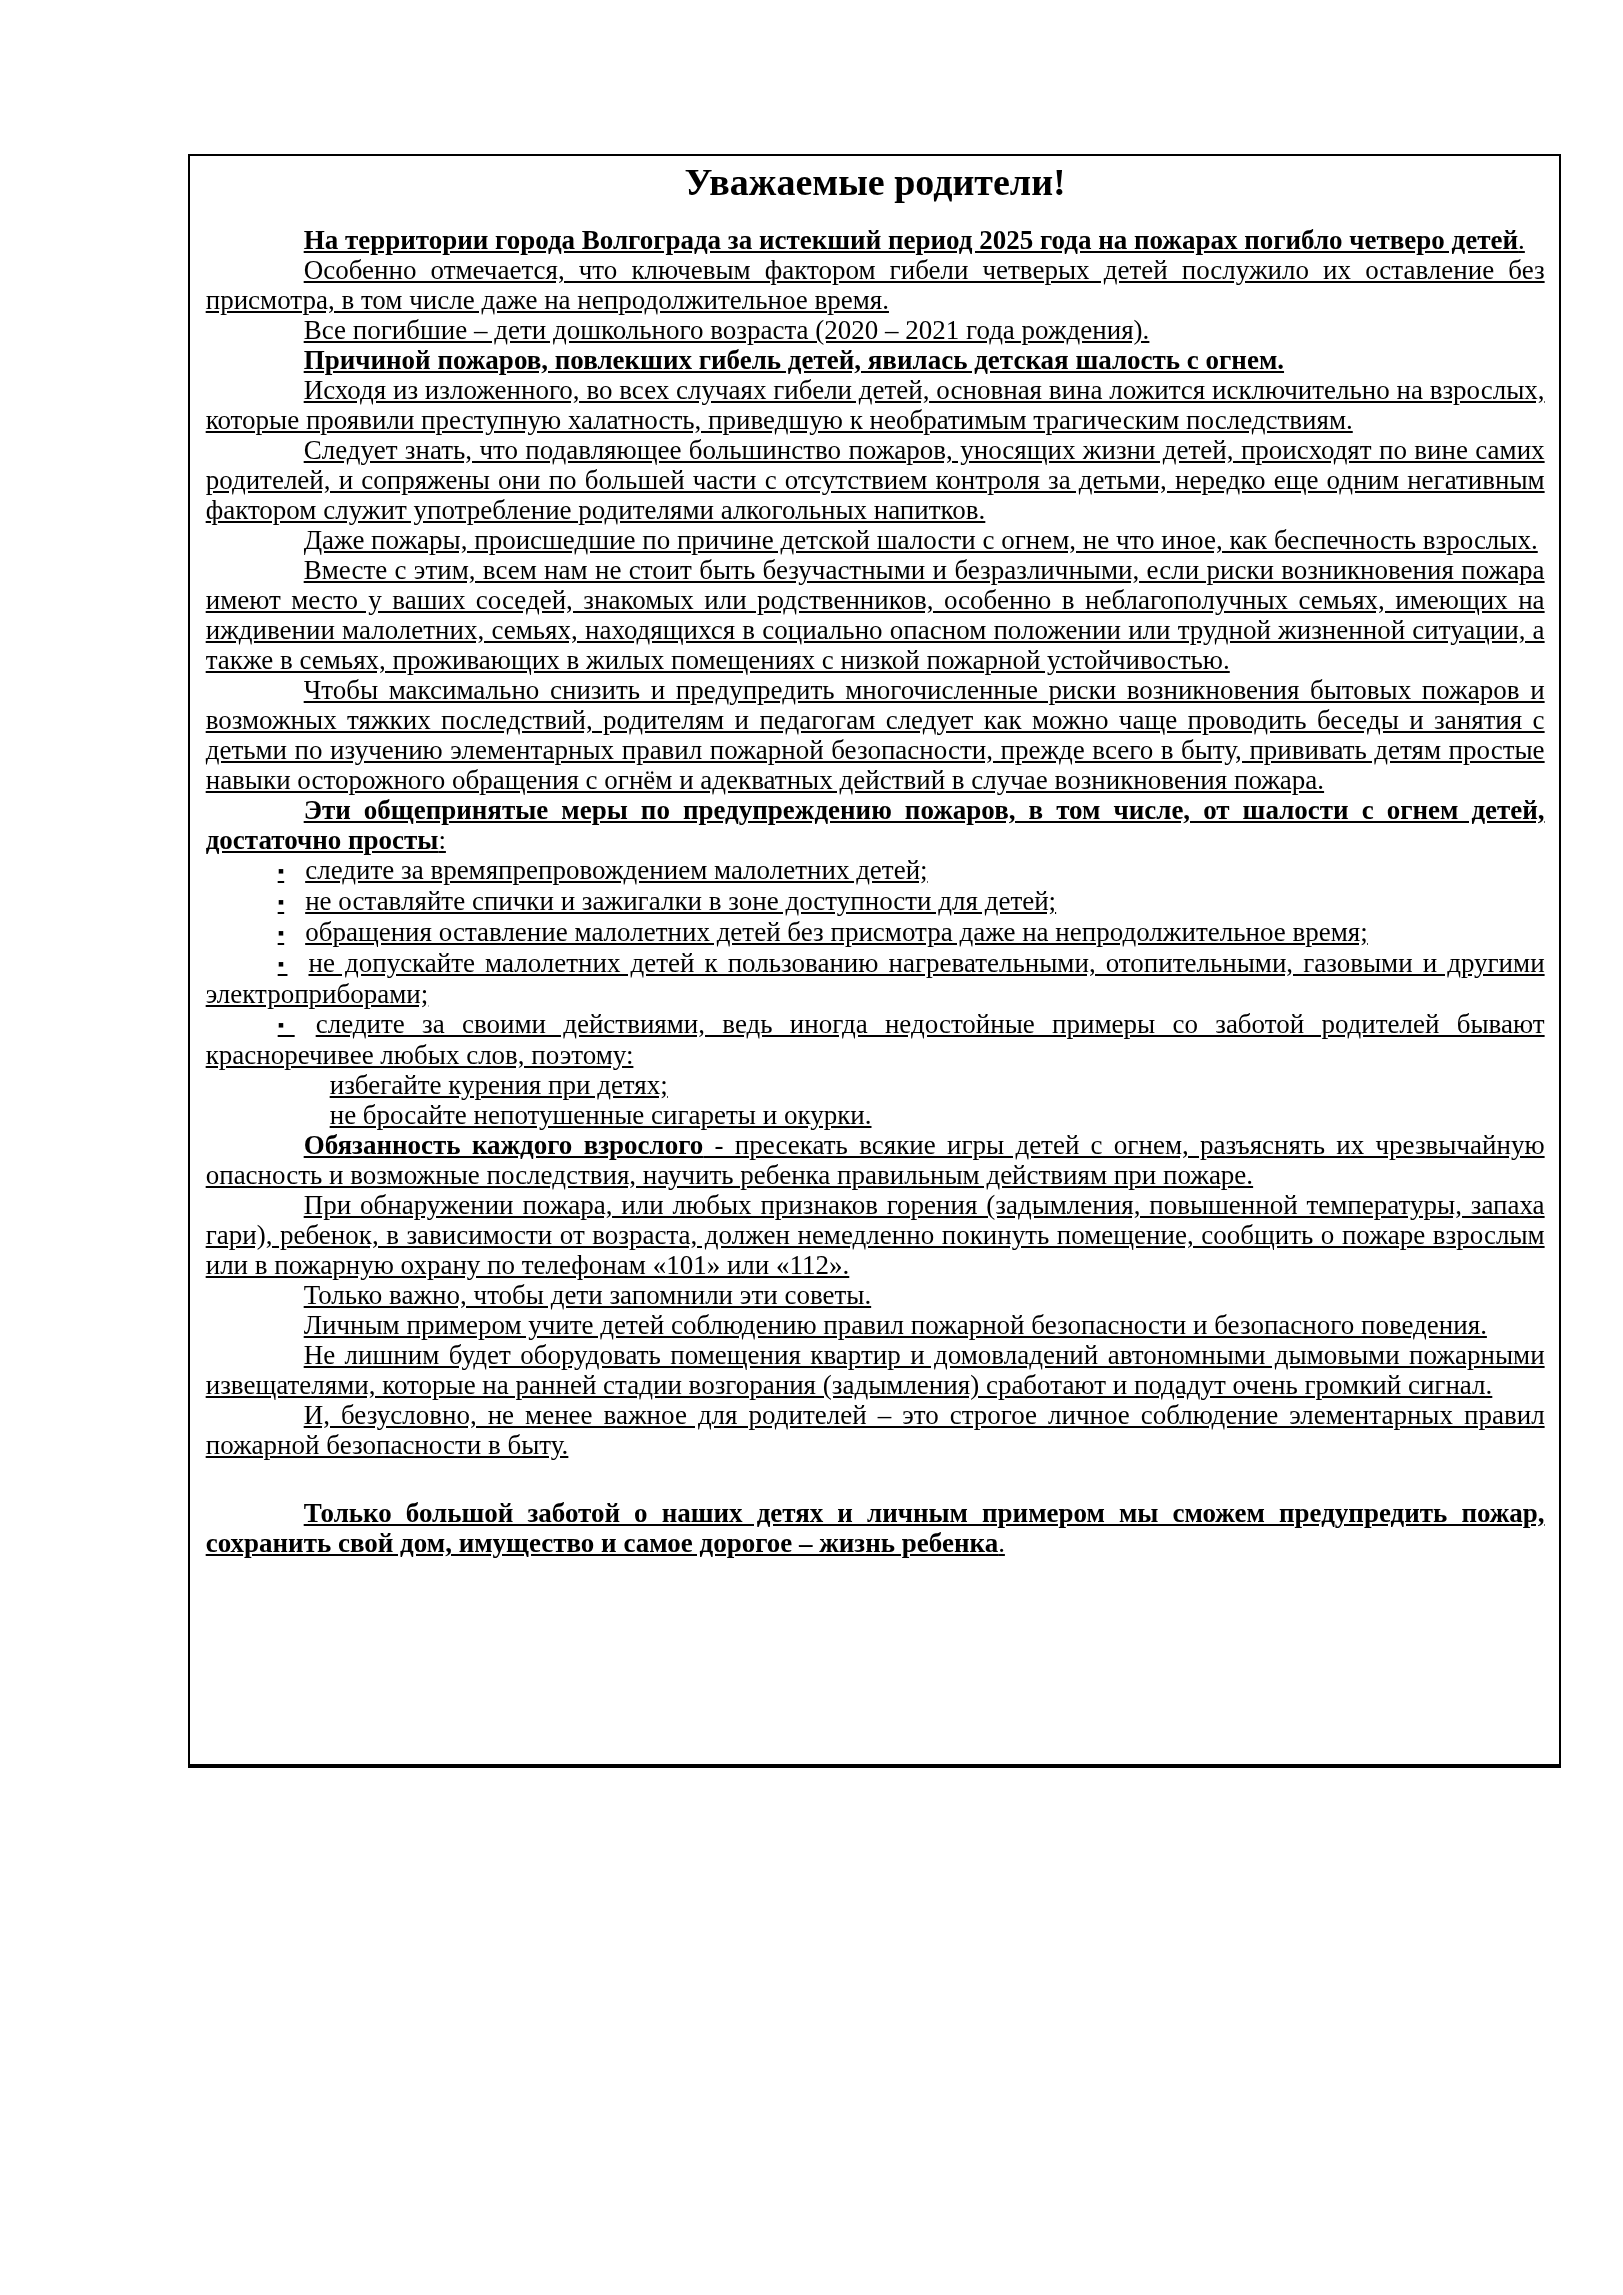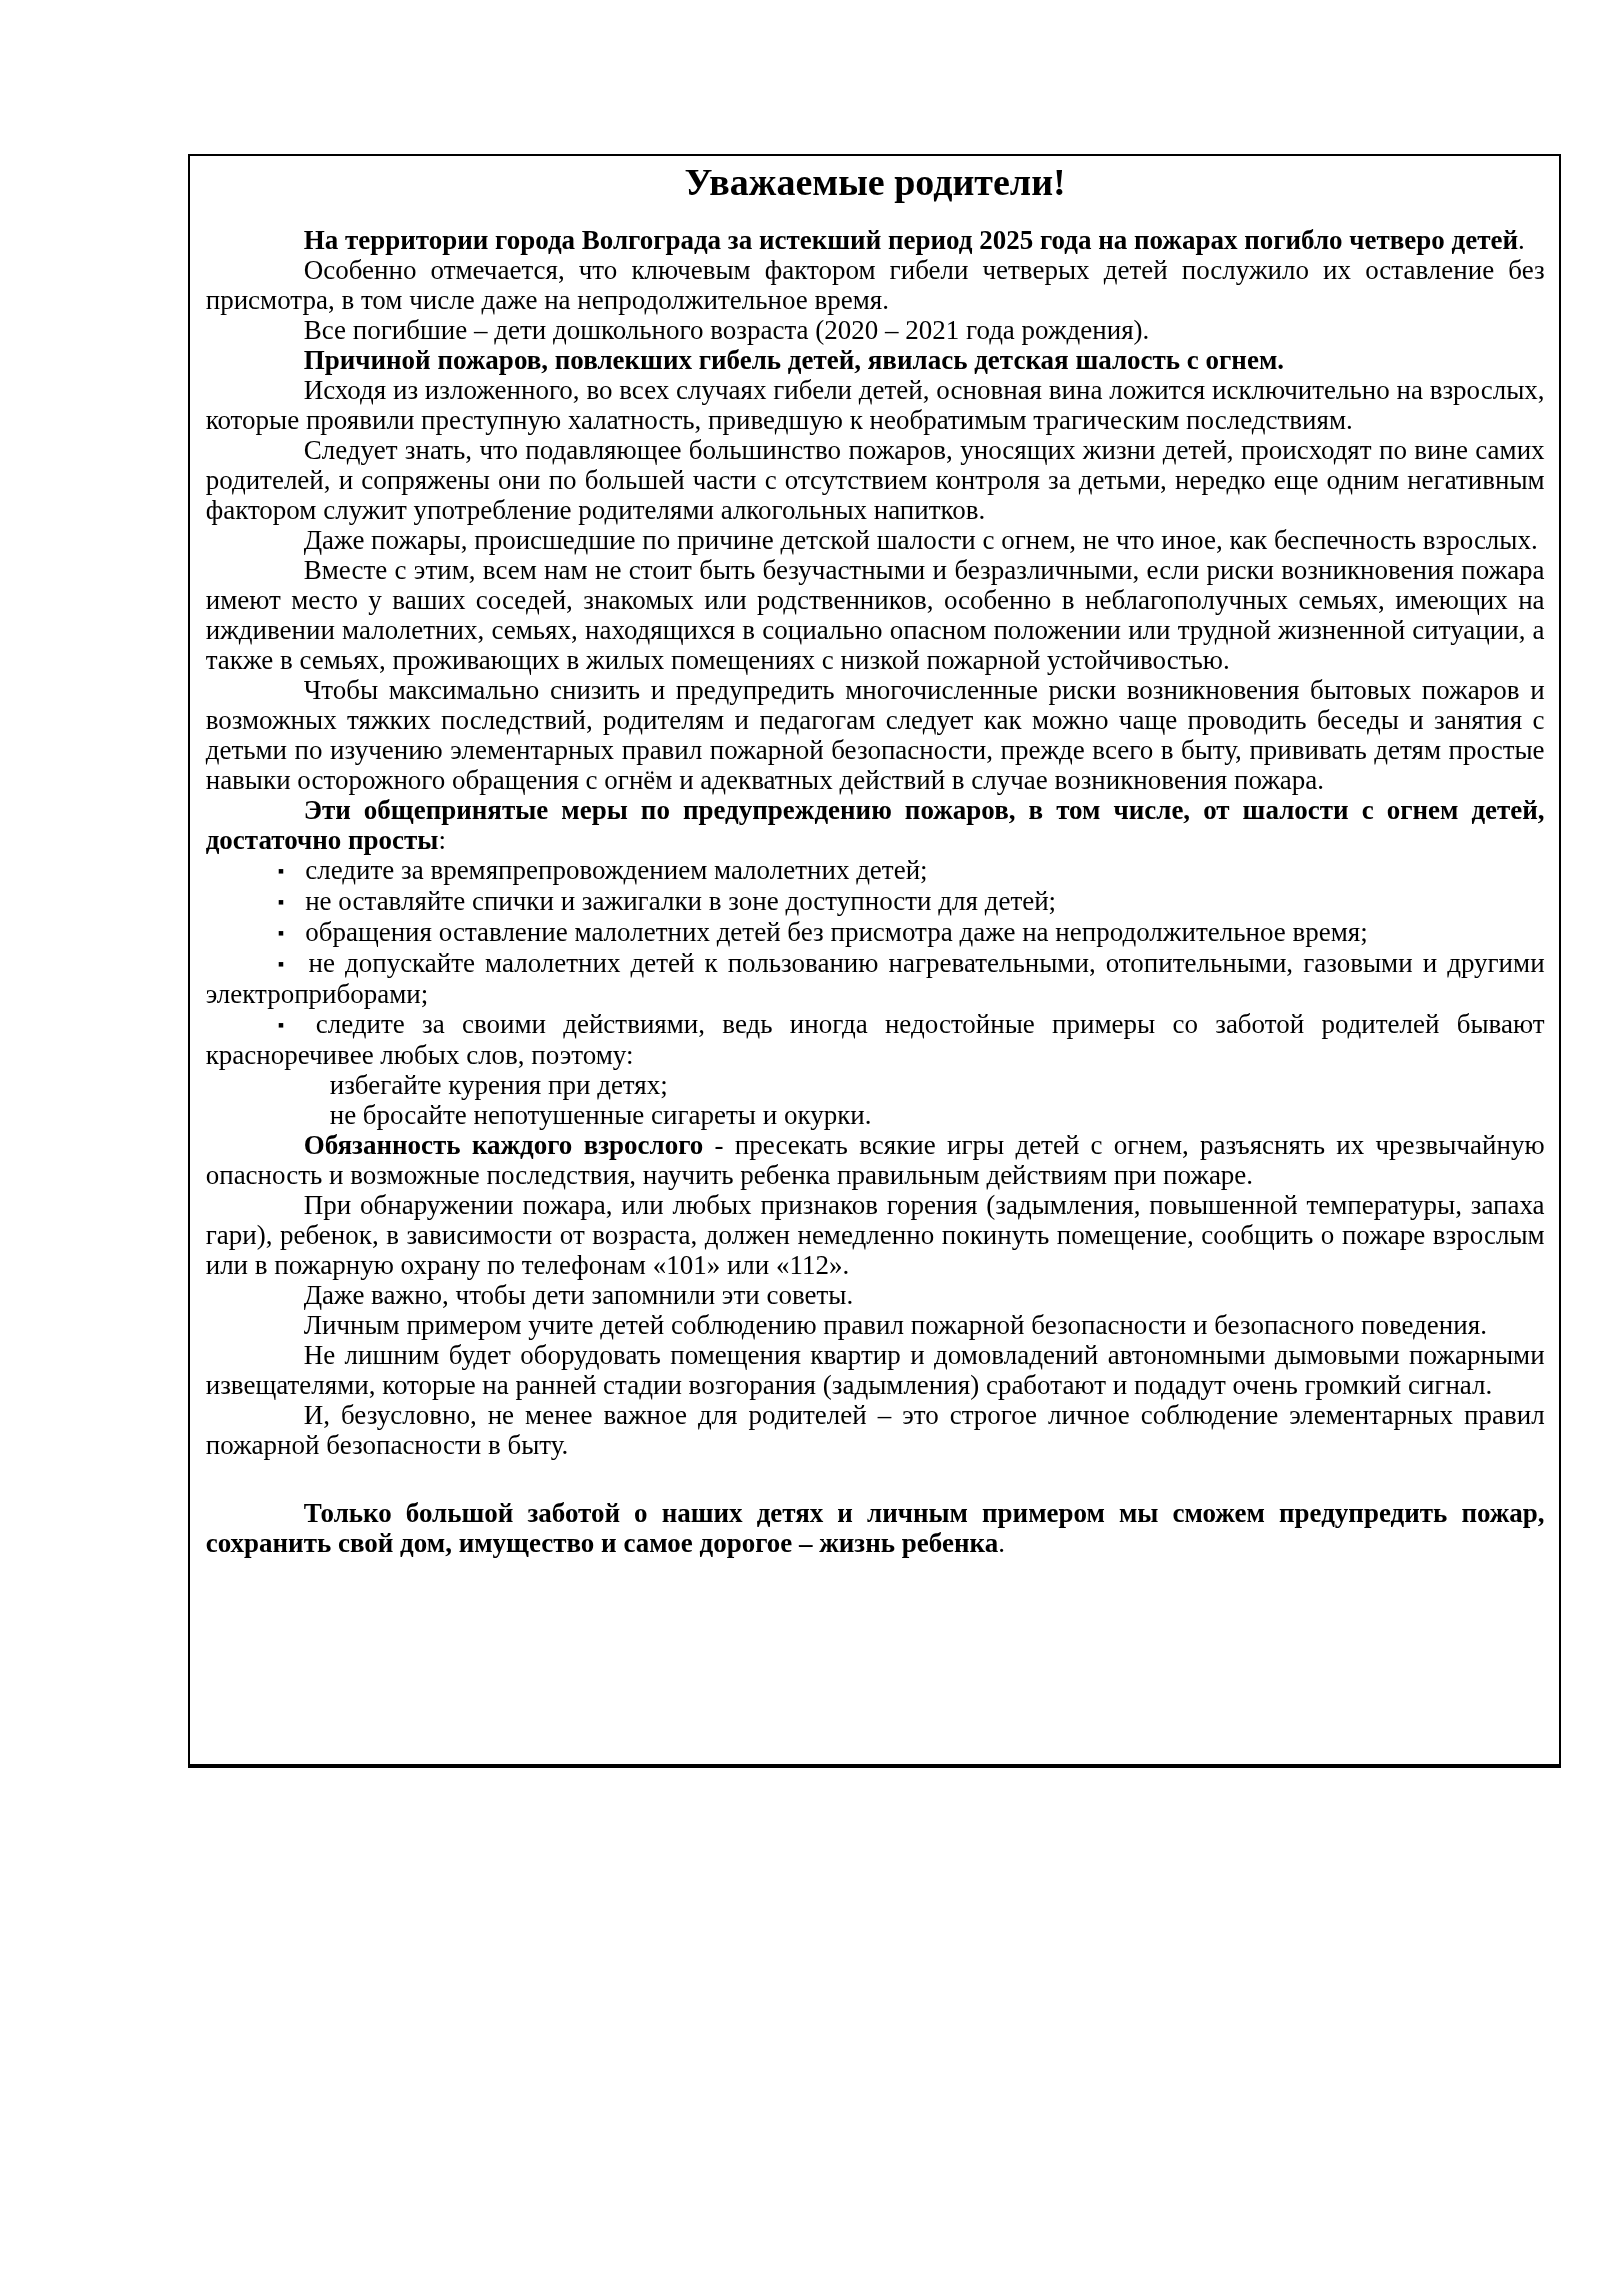--- a/index.html
+++ b/index.html
@@ -34,21 +34,21 @@
     font-weight: bold;
     text-align: center;
     white-space: nowrap;
   }
   .doc-text p {
     margin: 0;
     font-size: 27px;
     line-height: 30px;
     text-align: justify;
   }
-  .doc-text p.para       { text-indent: 98px; }
+  .doc-text p.para       { text-indent: 98px; text-decoration: underline; }
   .doc-text p.bullet-item{ text-indent: 72px; }
   .doc-text p.sub-item   { text-indent: 124px; text-align: left; }
   .doc-text p.final-para { margin-top: 38px; }
   .doc-text b { font-weight: bold; }
   .blt {
     font-size: 18.3px;
     margin-right: 21px;
     vertical-align: 2px;
   }
 </style>
@@ -71,21 +71,21 @@
         <p class="para"><b>Эти общепринятые меры по предупреждению пожаров, в том числе, от шалости с огнем детей, достаточно просты</b><span>:</span></p>
         <p class="para bullet-item"><span class="blt">▪</span><span>следите за времяпрепровождением малолетних детей;</span></p>
         <p class="para bullet-item"><span class="blt">▪</span><span>не оставляйте спички и зажигалки в зоне доступности для детей;</span></p>
         <p class="para bullet-item"><span class="blt">▪</span><span>обращения оставление малолетних детей без присмотра даже на непродолжительное время;</span></p>
         <p class="para bullet-item"><span class="blt">▪</span><span>не допускайте малолетних детей к пользованию нагревательными, отопительными, газовыми и другими электроприборами;</span></p>
         <p class="para bullet-item"><span class="blt">▪</span><span>следите за своими действиями, ведь иногда недостойные примеры со заботой родителей бывают красноречивее любых слов, поэтому:</span></p>
         <p class="para sub-item"><span>избегайте курения при детях;</span></p>
         <p class="para sub-item"><span>не бросайте непотушенные сигареты и окурки.</span></p>
         <p class="para"><b>Обязанность каждого взрослого</b><span> - пресекать всякие игры детей с огнем, разъяснять их чрезвычайную опасность и возможные последствия, научить ребенка правильным действиям при пожаре.</span></p>
         <p class="para"><span>При обнаружении пожара, или любых признаков горения (задымления, повышенной температуры, запаха гари), ребенок, в зависимости от возраста, должен немедленно покинуть помещение, сообщить о пожаре взрослым или в пожарную охрану по телефонам «101» или «112».</span></p>
-        <p class="para"><span>Даже важно, чтобы дети запомнили эти советы.</span></p>
+        <p class="para"><span>Только важно, чтобы дети запомнили эти советы.</span></p>
         <p class="para"><span>Личным примером учите детей соблюдению правил пожарной безопасности и безопасного поведения.</span></p>
         <p class="para"><span>Не лишним будет оборудовать помещения квартир и домовладений автономными дымовыми пожарными извещателями, которые на ранней стадии возгорания (задымления) сработают и подадут очень громкий сигнал.</span></p>
         <p class="para"><span>И, безусловно, не менее важное для родителей – это строгое личное соблюдение элементарных правил пожарной безопасности в быту.</span></p>
         <p class="para final-para"><b>Только большой заботой о наших детях и личным примером мы сможем предупредить пожар, сохранить свой дом, имущество и самое дорогое – жизнь ребенка</b><span>.</span></p>
       </div>
   </div>
 </div>
 
 
 </body></html>

